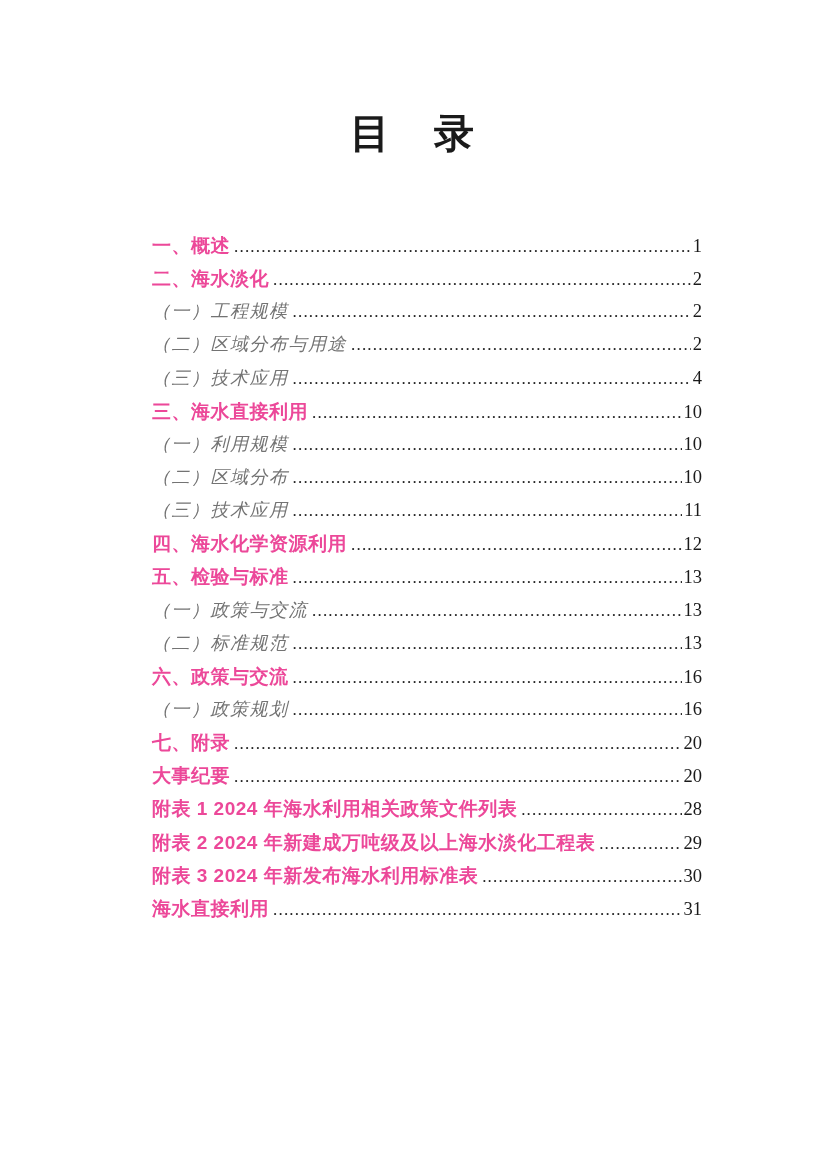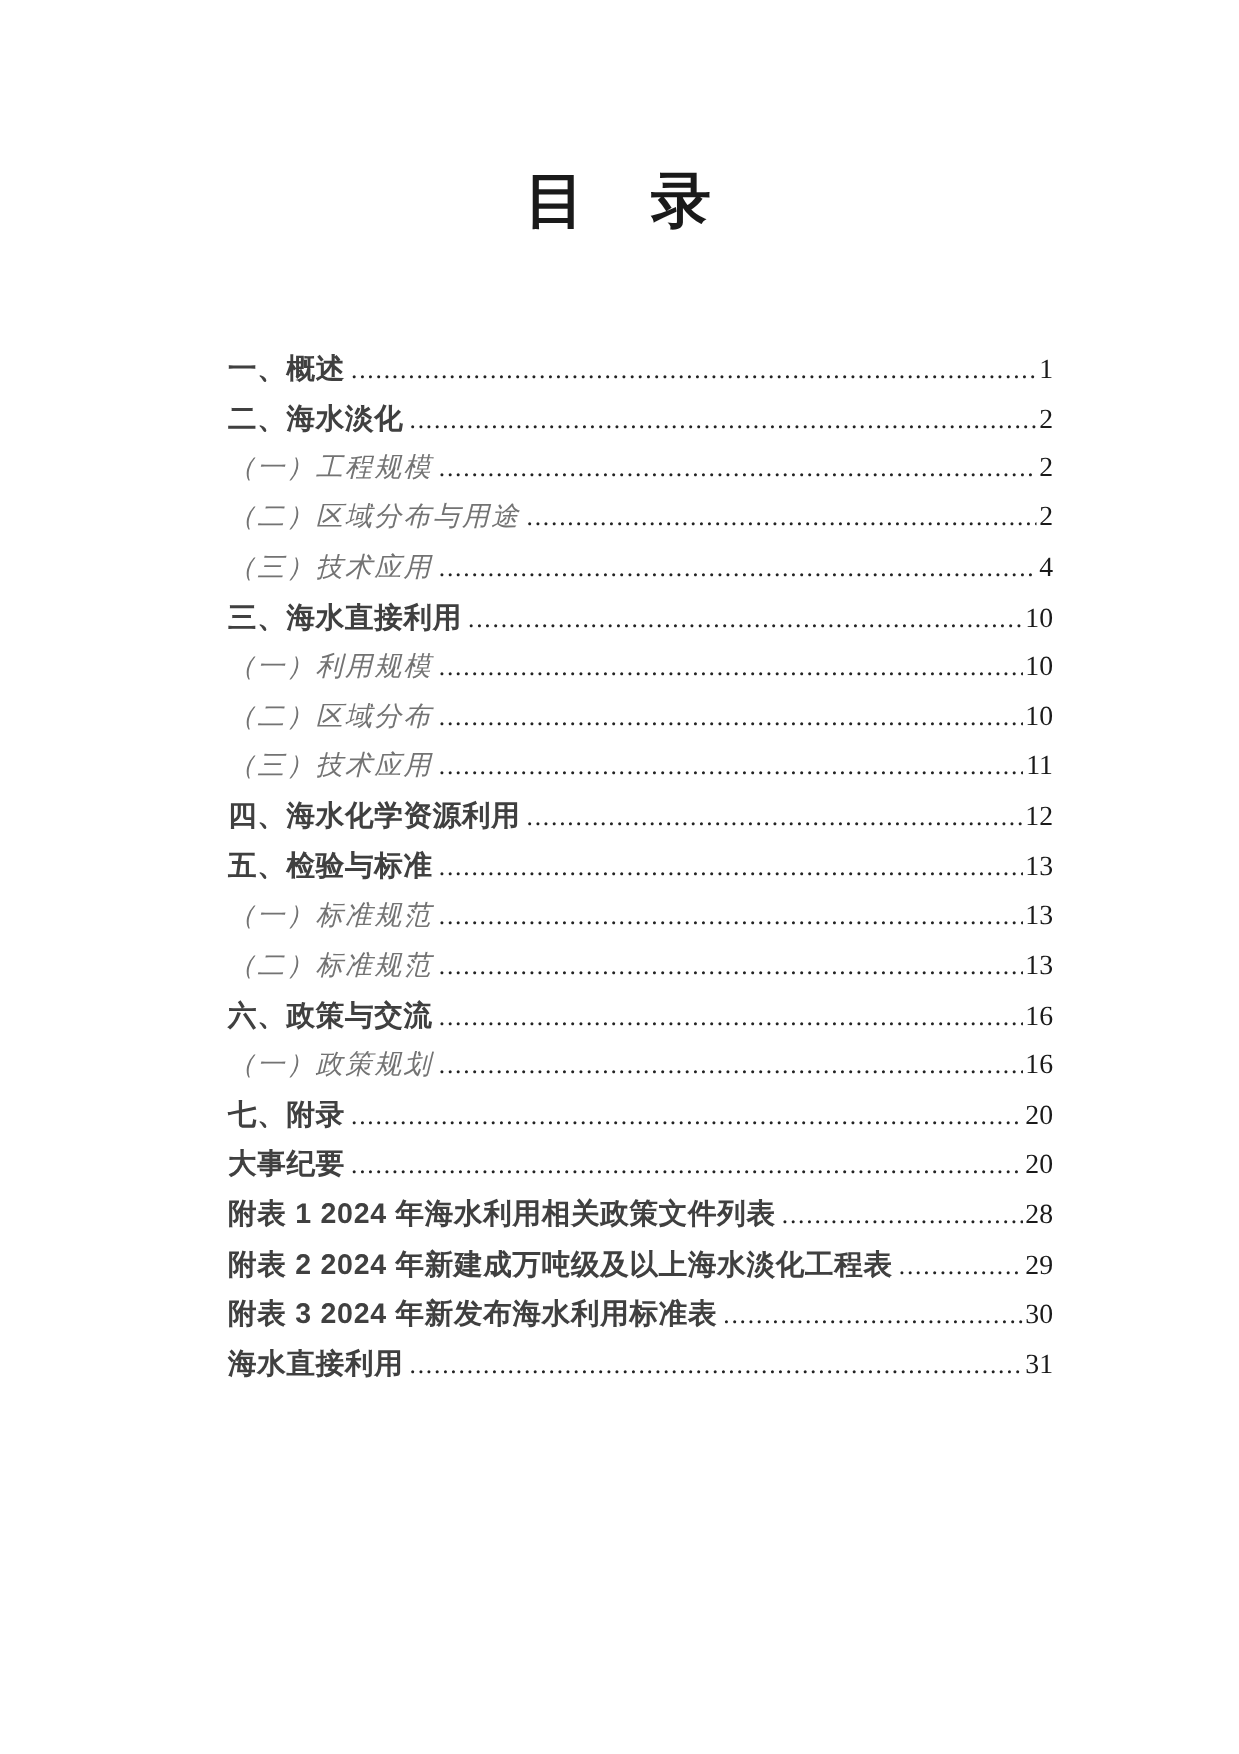--- a/index.html
+++ b/index.html
@@ -41,21 +41,21 @@
     height: 33.15px;
   }
   .toc-label {
     white-space: nowrap;
   }
   .lvl1 .toc-label {
     font-family: "Liberation Sans", sans-serif;
     font-weight: bold;
     font-size: 19px;
     letter-spacing: 0.5px;
-    color: #404040;
+    color: #ec4899;
   }
   .lvl2 .toc-label {
     font-family: "Liberation Serif", serif;
     font-style: italic;
     font-weight: normal;
     font-size: 18px;
     letter-spacing: 1.5px;
     color: #737373;
   }
   .toc-dots {
@@ -134,21 +134,21 @@
     <span class="toc-label">四、海水化学资源利用</span>
     <span class="toc-dots"></span>
     <span class="toc-page">12</span>
   </div>
       <div class="toc-row lvl1">
     <span class="toc-label">五、检验与标准</span>
     <span class="toc-dots"></span>
     <span class="toc-page">13</span>
   </div>
       <div class="toc-row lvl2">
-    <span class="toc-label">（一）标准规范</span>
+    <span class="toc-label">（一）政策与交流</span>
     <span class="toc-dots"></span>
     <span class="toc-page">13</span>
   </div>
       <div class="toc-row lvl2">
     <span class="toc-label">（二）标准规范</span>
     <span class="toc-dots"></span>
     <span class="toc-page">13</span>
   </div>
       <div class="toc-row lvl1">
     <span class="toc-label">六、政策与交流</span>

